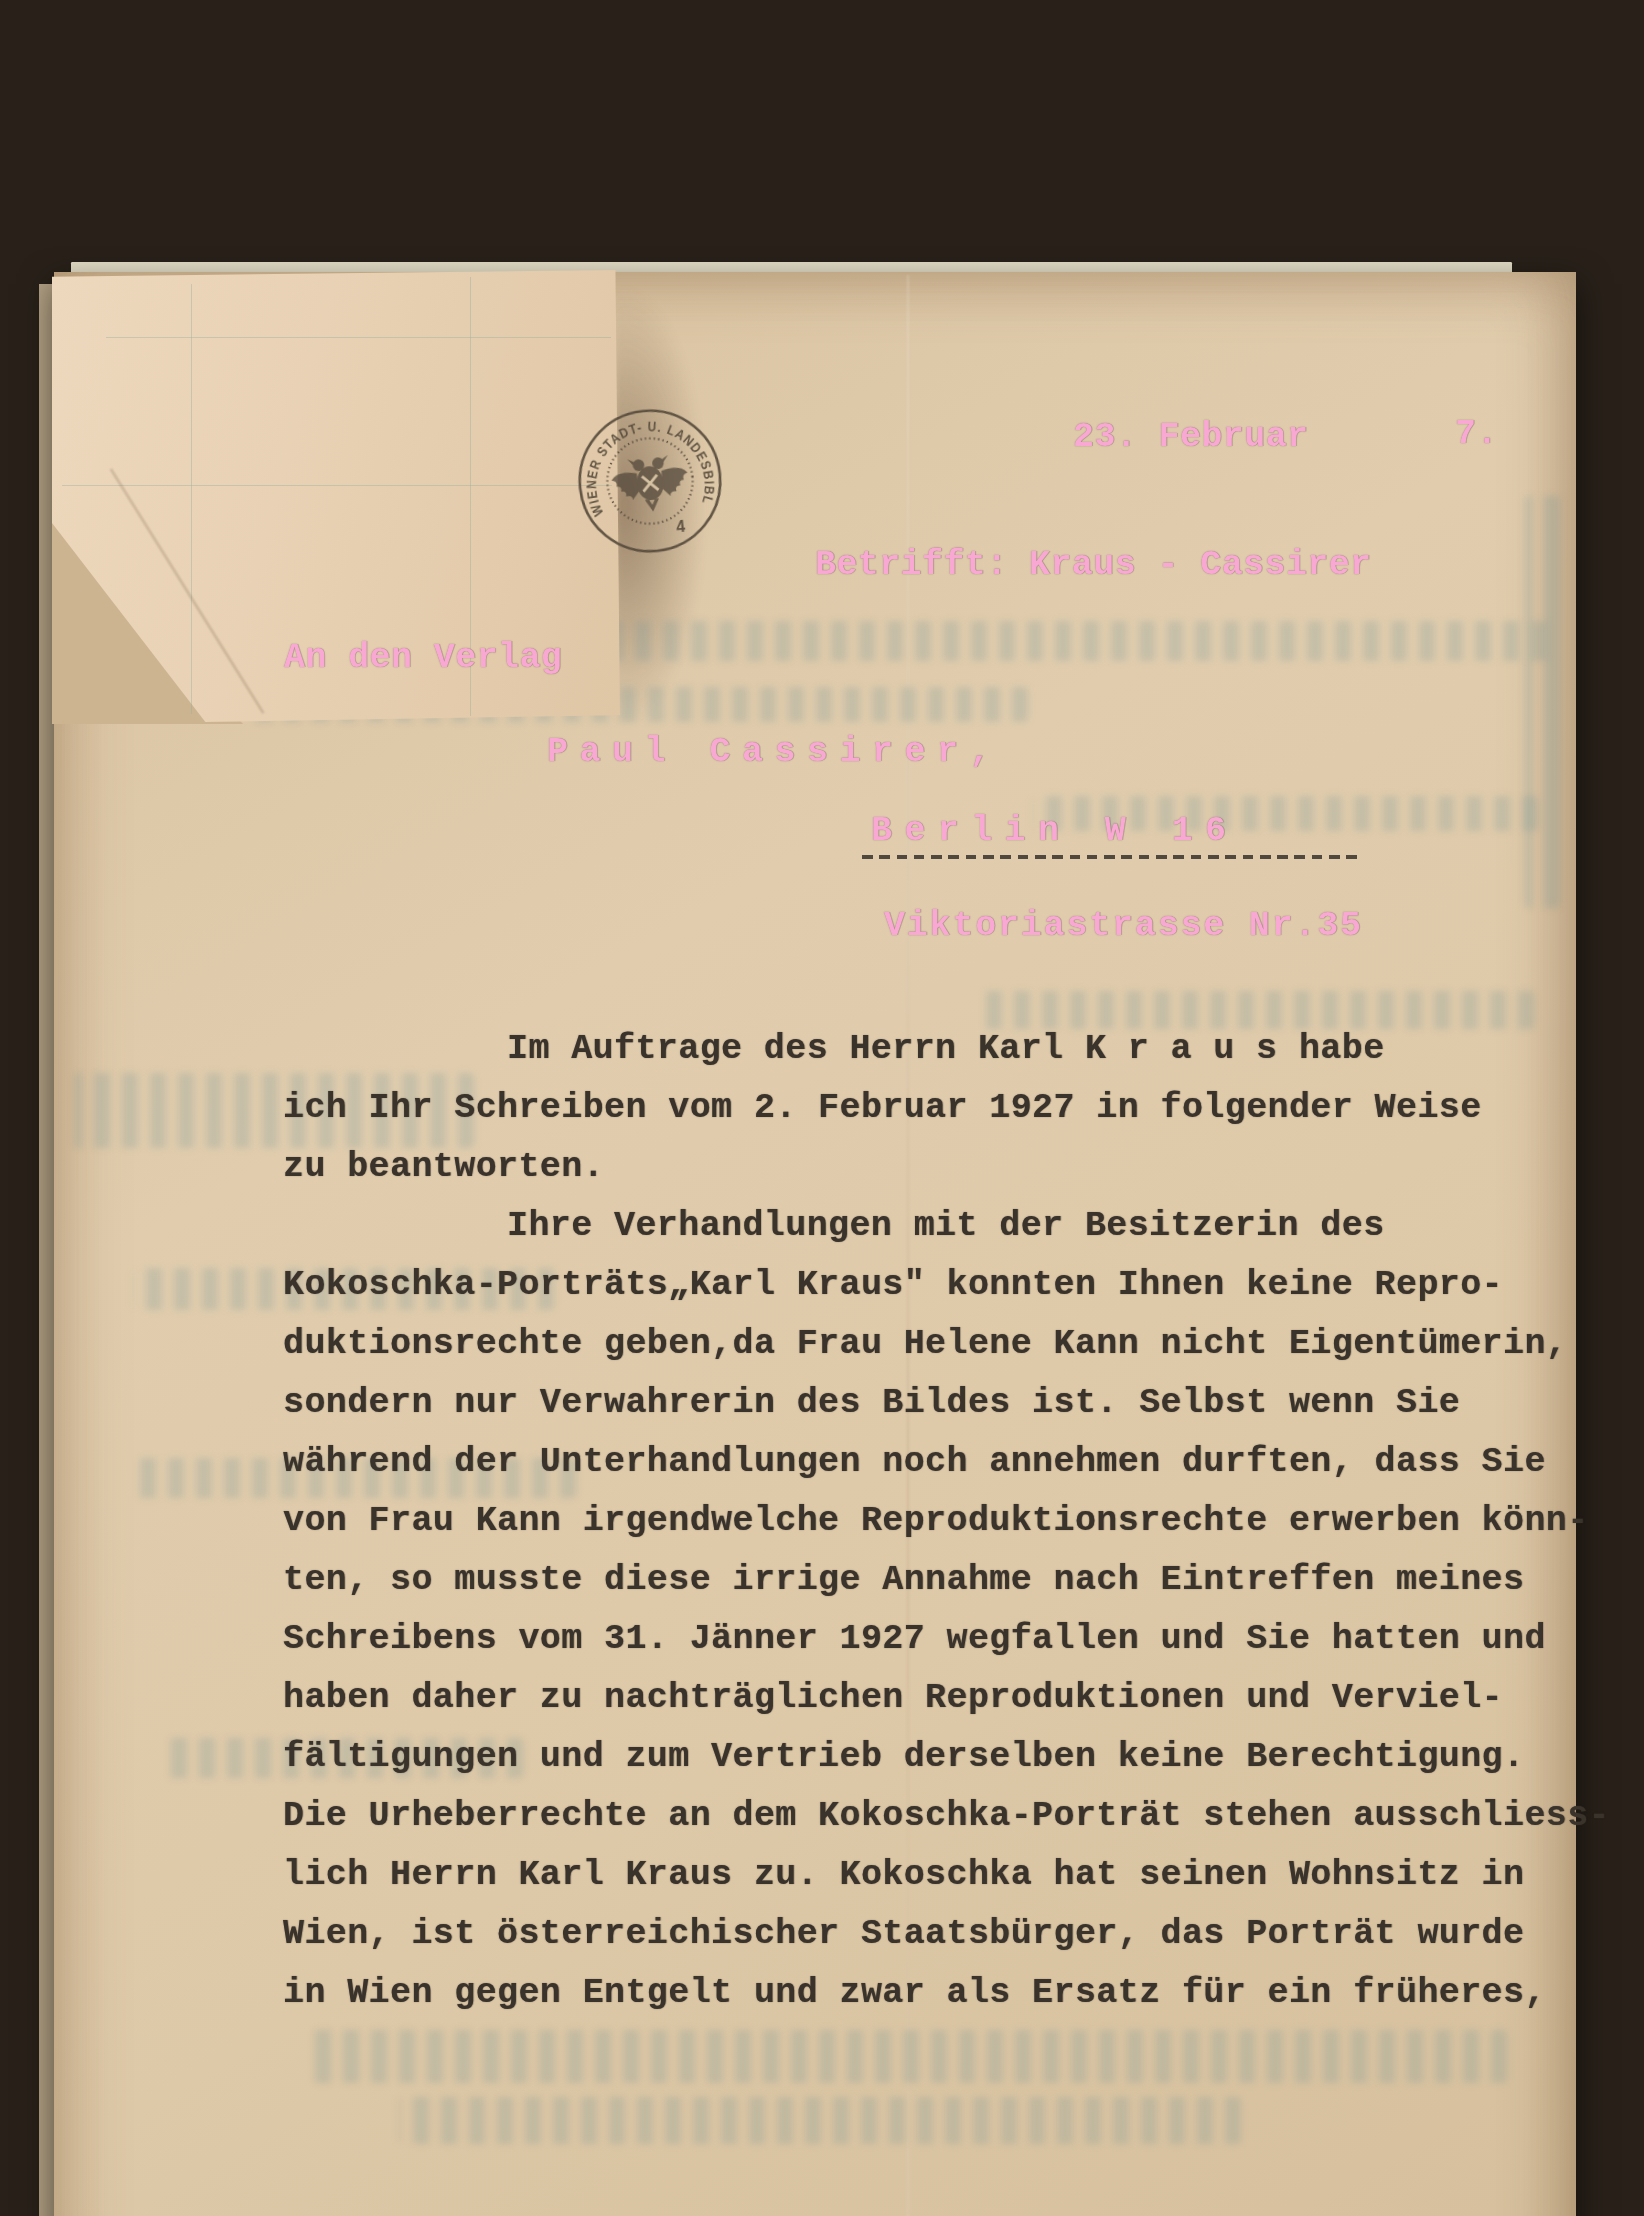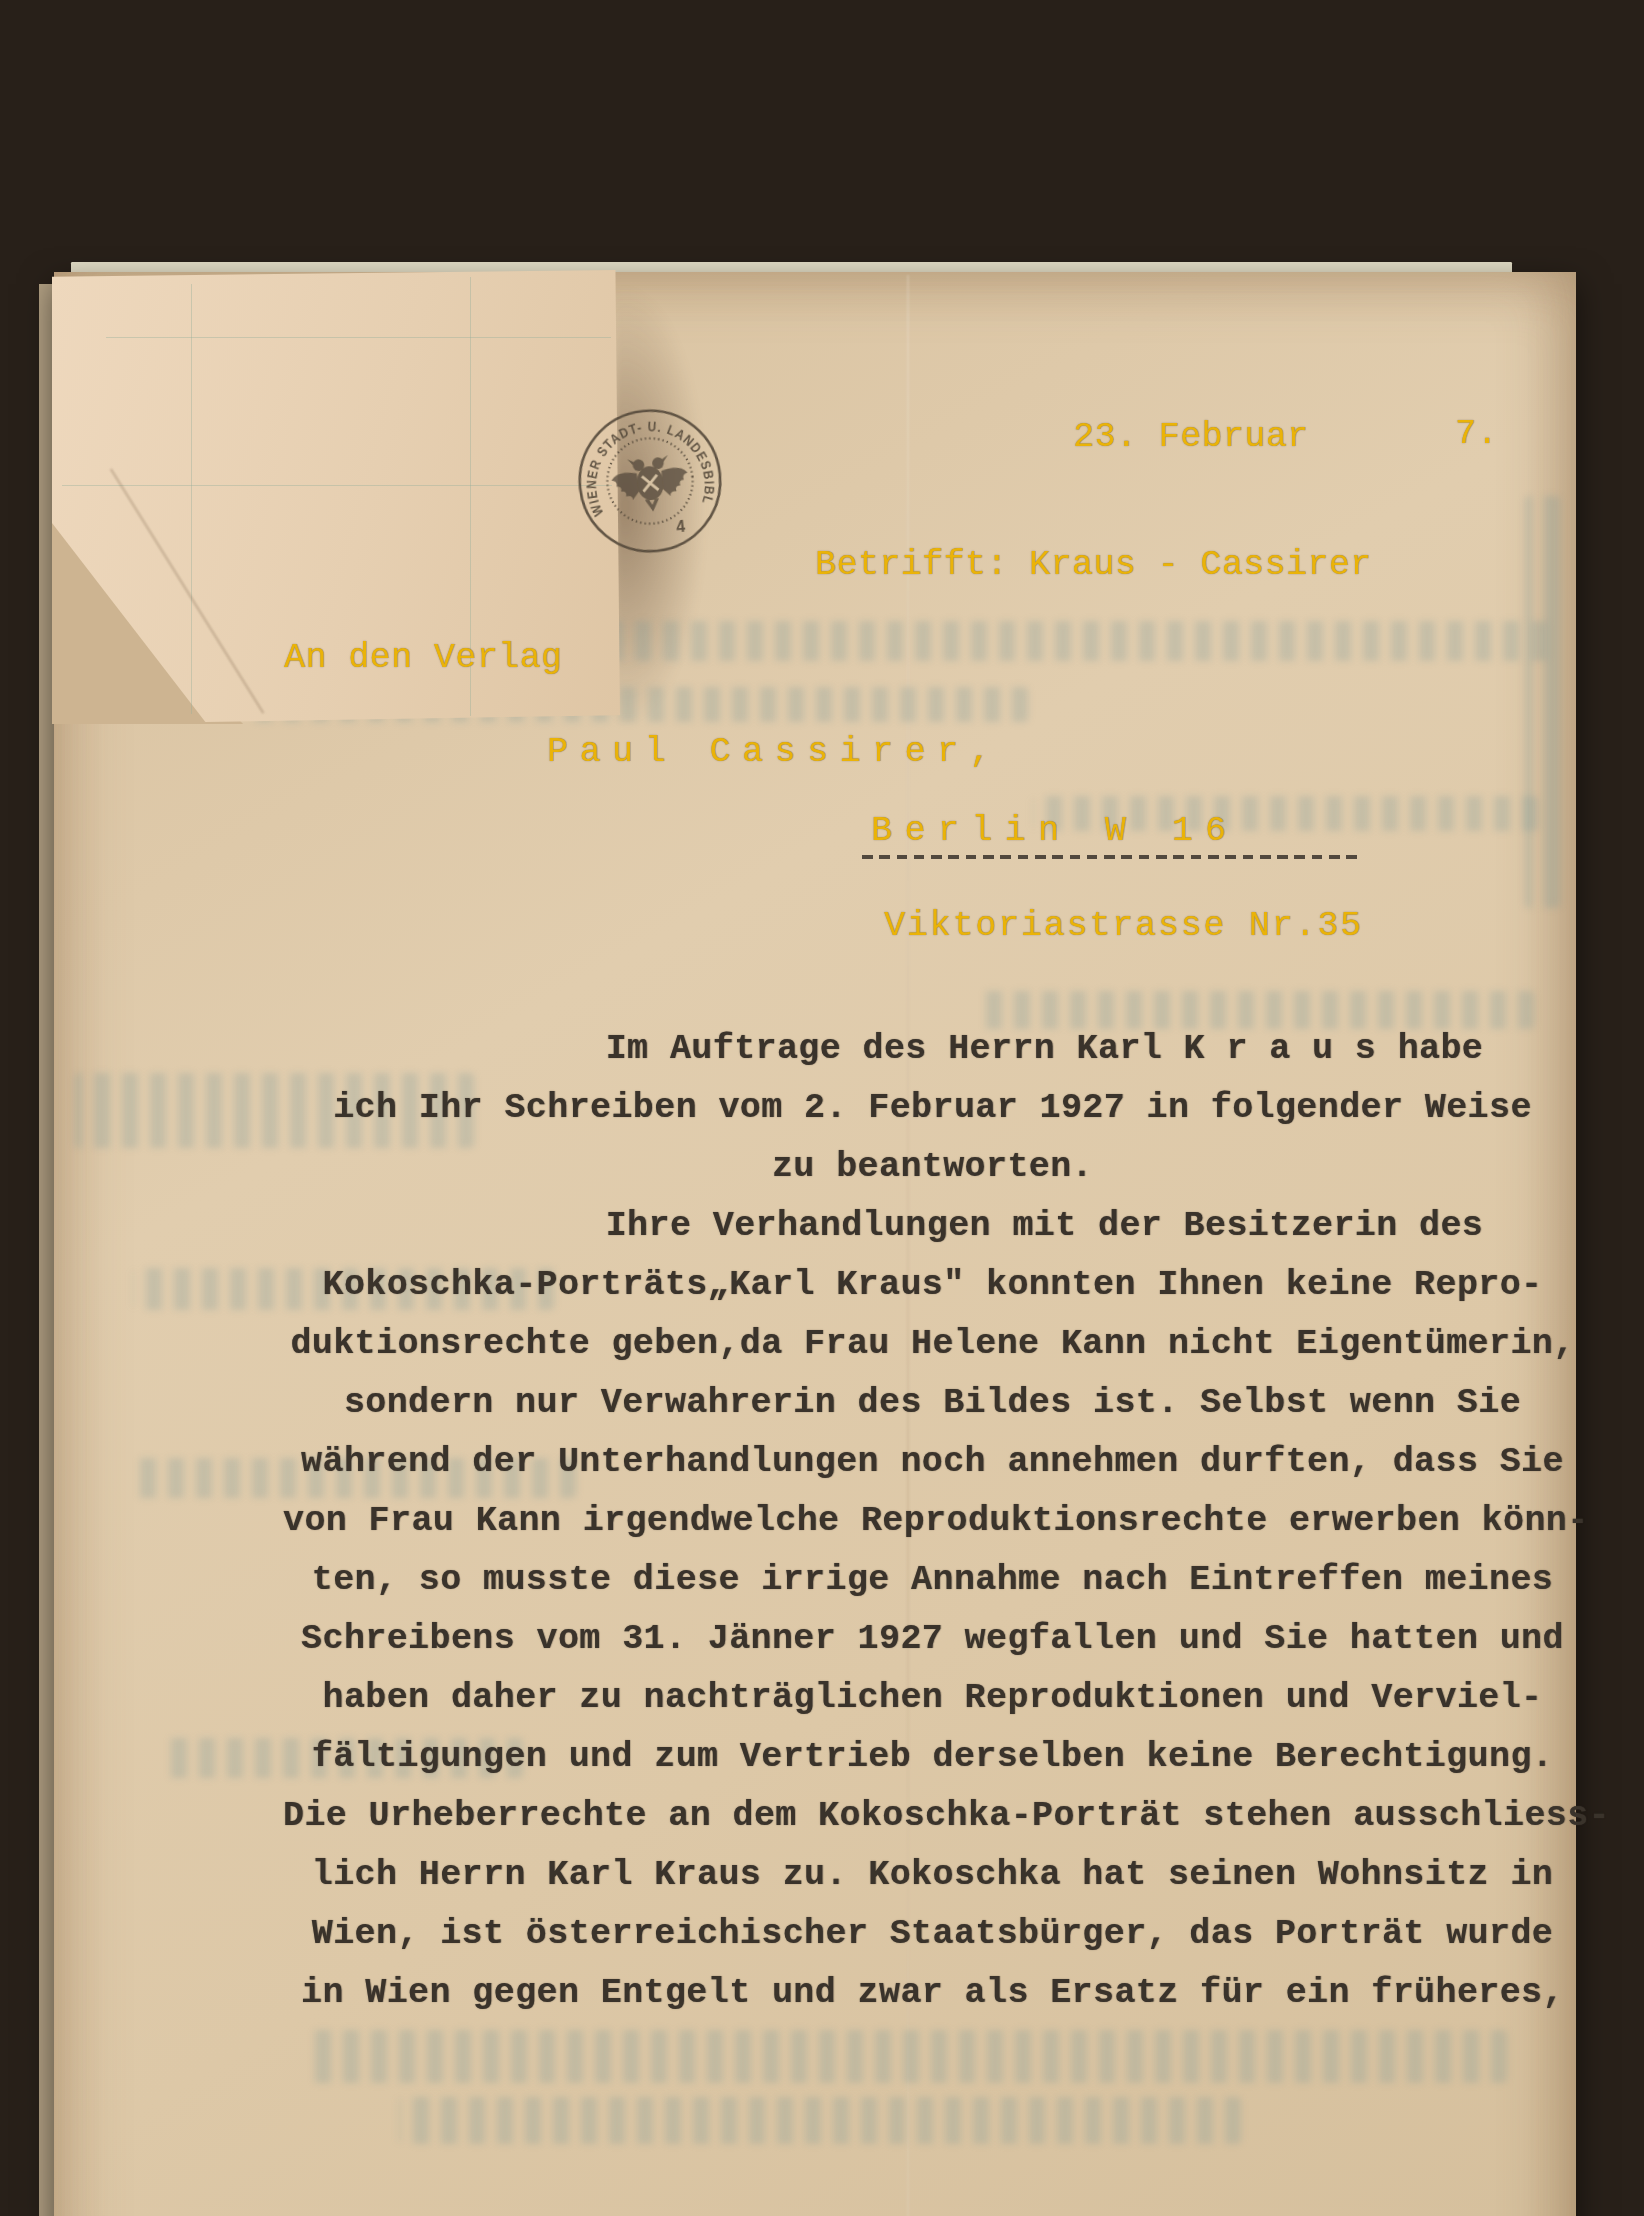--- a/index.html
+++ b/index.html
@@ -54,43 +54,42 @@
     background:rgba(120,95,70,.35);transform:rotate(58deg);filter:blur(0.9px);
   }
   .grid-line{position:absolute;background:rgba(150,175,155,.40);z-index:6;filter:blur(0.4px);}
   .curl-shadow{
     position:absolute;left:614px;top:284px;width:93px;height:443px;z-index:3;
     background:radial-gradient(ellipse at 12% 50%,rgba(80,55,35,.45),rgba(80,55,35,0) 70%);
     filter:blur(3.5px);
   }
   
   .typed{
-    position:absolute;z-index:7;color:#eab308;white-space:nowrap;
+    position:absolute;z-index:7;color:#f9a8d4;white-space:nowrap;
     font-family:"Liberation Mono","DejaVu Sans Mono",monospace;
-    font-size:35px;letter-spacing:0.4px;font-weight:normal;
+    font-size:35px;letter-spacing:0.4px;font-weight:bold;
     text-shadow:0 0 1.3px rgba(58,51,43,.55),0.9px 0.4px 0 rgba(58,51,43,.18);
     filter:blur(0.2px);
   }
   .spaced-wide{letter-spacing:11.5px;}
   .spaced-wider{letter-spacing:12.4px;}
   .addr-spaced{letter-spacing:1.8px;}
   .dashed-rule{
     position:absolute;left:862px;top:855px;width:500px;height:4px;z-index:7;
     background:repeating-linear-gradient(90deg,#3a332b 0 10.6px,transparent 10.6px 17.3px);
     filter:blur(0.4px);opacity:.85;
   }
   .body-block{
     position:absolute;left:283px;top:1020px;width:1299px;z-index:7;
   }
   .body-line{
     position:relative;height:59px;line-height:59px;color:#3a332b;white-space:nowrap;
     font-size:35px;letter-spacing:0.4px;font-weight:bold;
     text-shadow:0 0 1.3px rgba(58,51,43,.55),0.9px 0.4px 0 rgba(58,51,43,.18);
     filter:blur(0.2px);
-    text-align:center;
   }
   .indent{padding-left:224px;}
   
   .bleed{
     position:absolute;z-index:4;
     background:repeating-linear-gradient(90deg,rgba(120,150,150,.25) 0 16px,rgba(120,150,150,0) 16px 28px);
     filter:blur(3.5px);transform:scaleX(-1);border-radius:4.4px;
   }
   
   .stamp{position:absolute;left:570px;top:401px;width:160px;height:160px;z-index:8;opacity:.9;}

